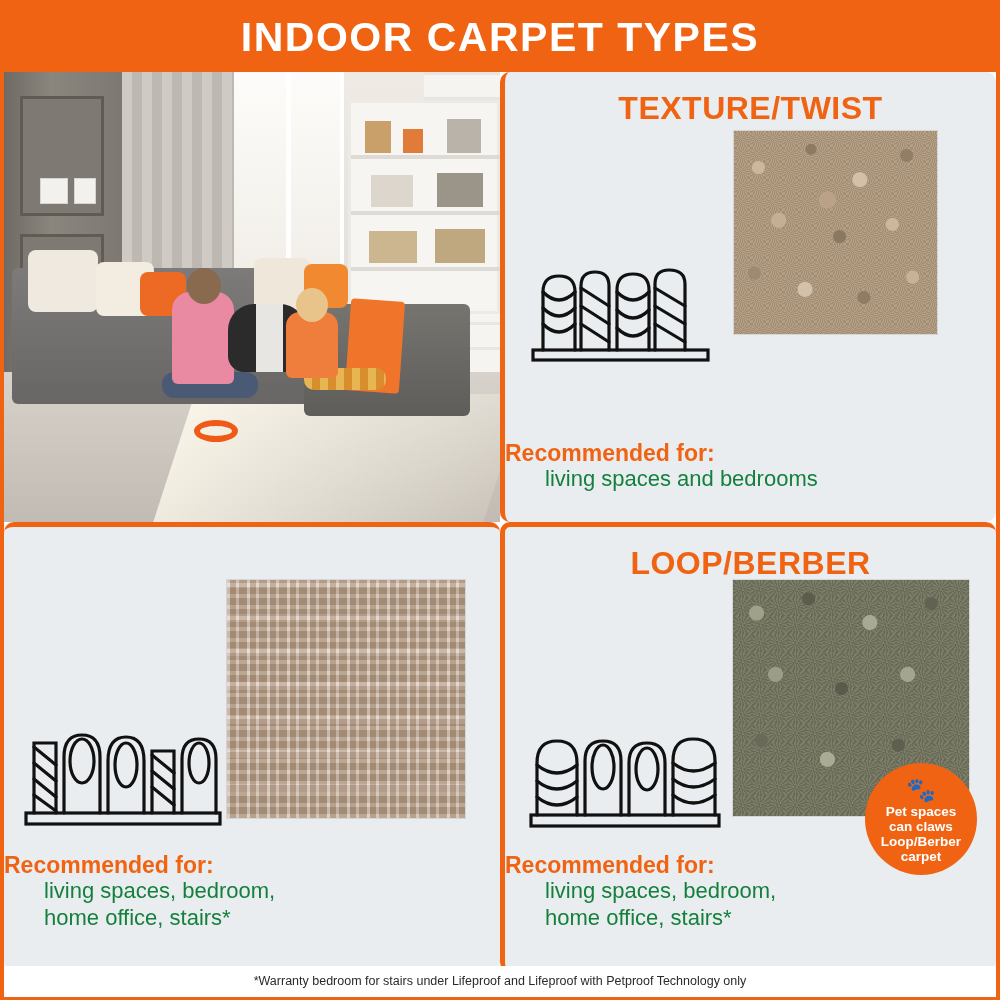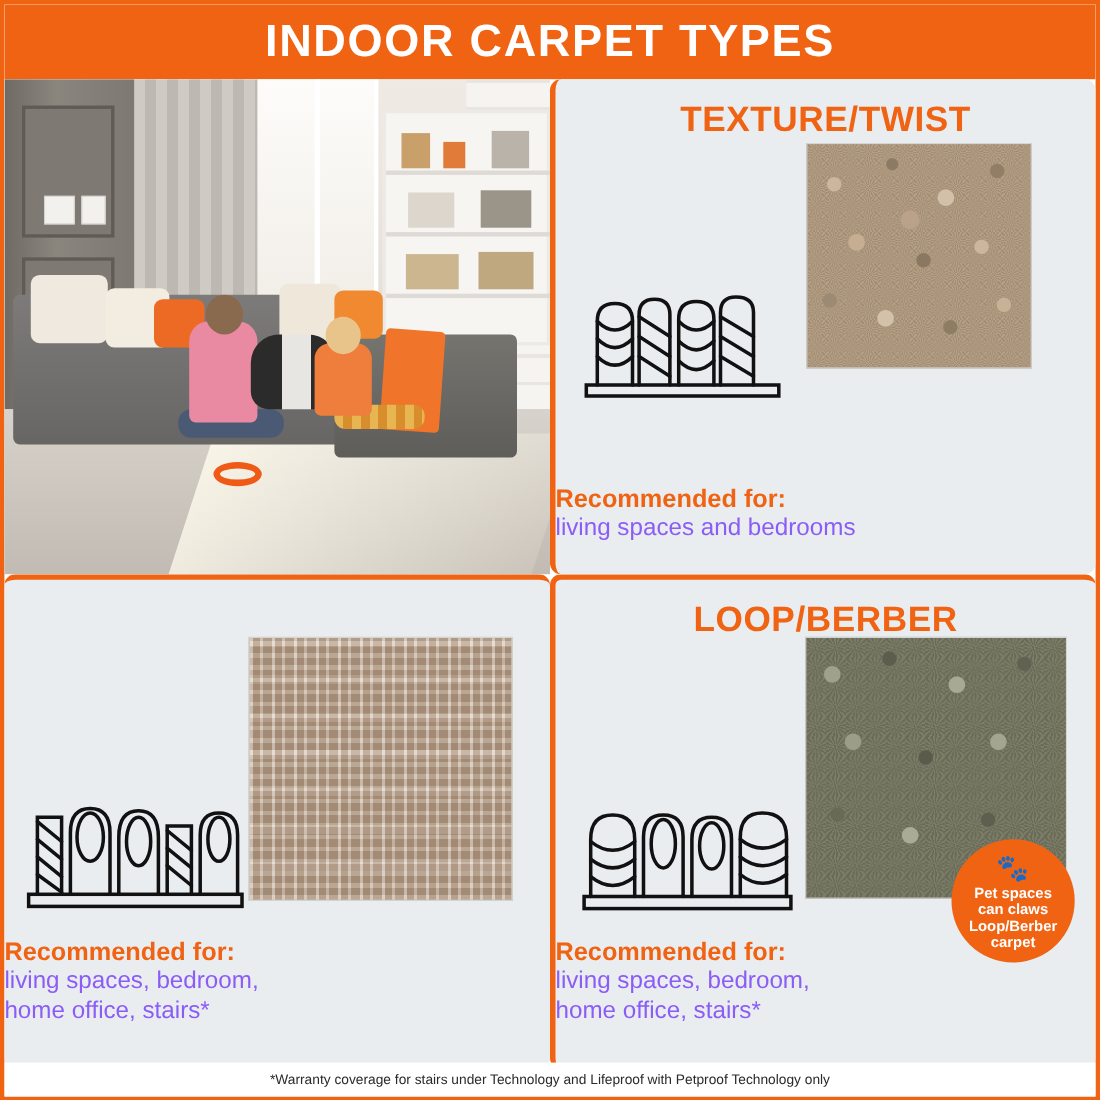--- a/index.html
+++ b/index.html
@@ -63,23 +63,24 @@
   }
 
   .rec-block { text-align: left; }
   .rec-label {
     color: #f06312;
     font-size: 23px;
     font-weight: bold;
     line-height: 1.15;
   }
   .rec-text {
-    color: #8b5cf6;
+    color: #15803d;
     font-size: 22px;
     line-height: 1.2;
+    padding-left: 40px;
   }
 
   
   .photo {
     position: absolute; inset: 0;
     overflow: hidden;
     background: linear-gradient(#dcd8d2, #cdc8c1);
   }
   .ph-wall {
     position: absolute; left: 0; top: 0; width: 496px; height: 300px;
@@ -420,14 +421,14 @@
 
       <div class="rec-block" style="position:absolute; left:0; top:325px; width:100%;">
         <div class="rec-label">Recommended for:</div>
         <div class="rec-text">living spaces, bedroom,</div>
         <div class="rec-text">home office, stairs*</div>
       </div>
     </div>
 
   </div>
 
-  <div class="footnote">*Warranty coverage for stairs under Technology and Lifeproof with Petproof Technology only</div>
+  <div class="footnote">*Warranty bedroom for stairs under Lifeproof and Lifeproof with Petproof Technology only</div>
 </div>
 
 </body></html>

